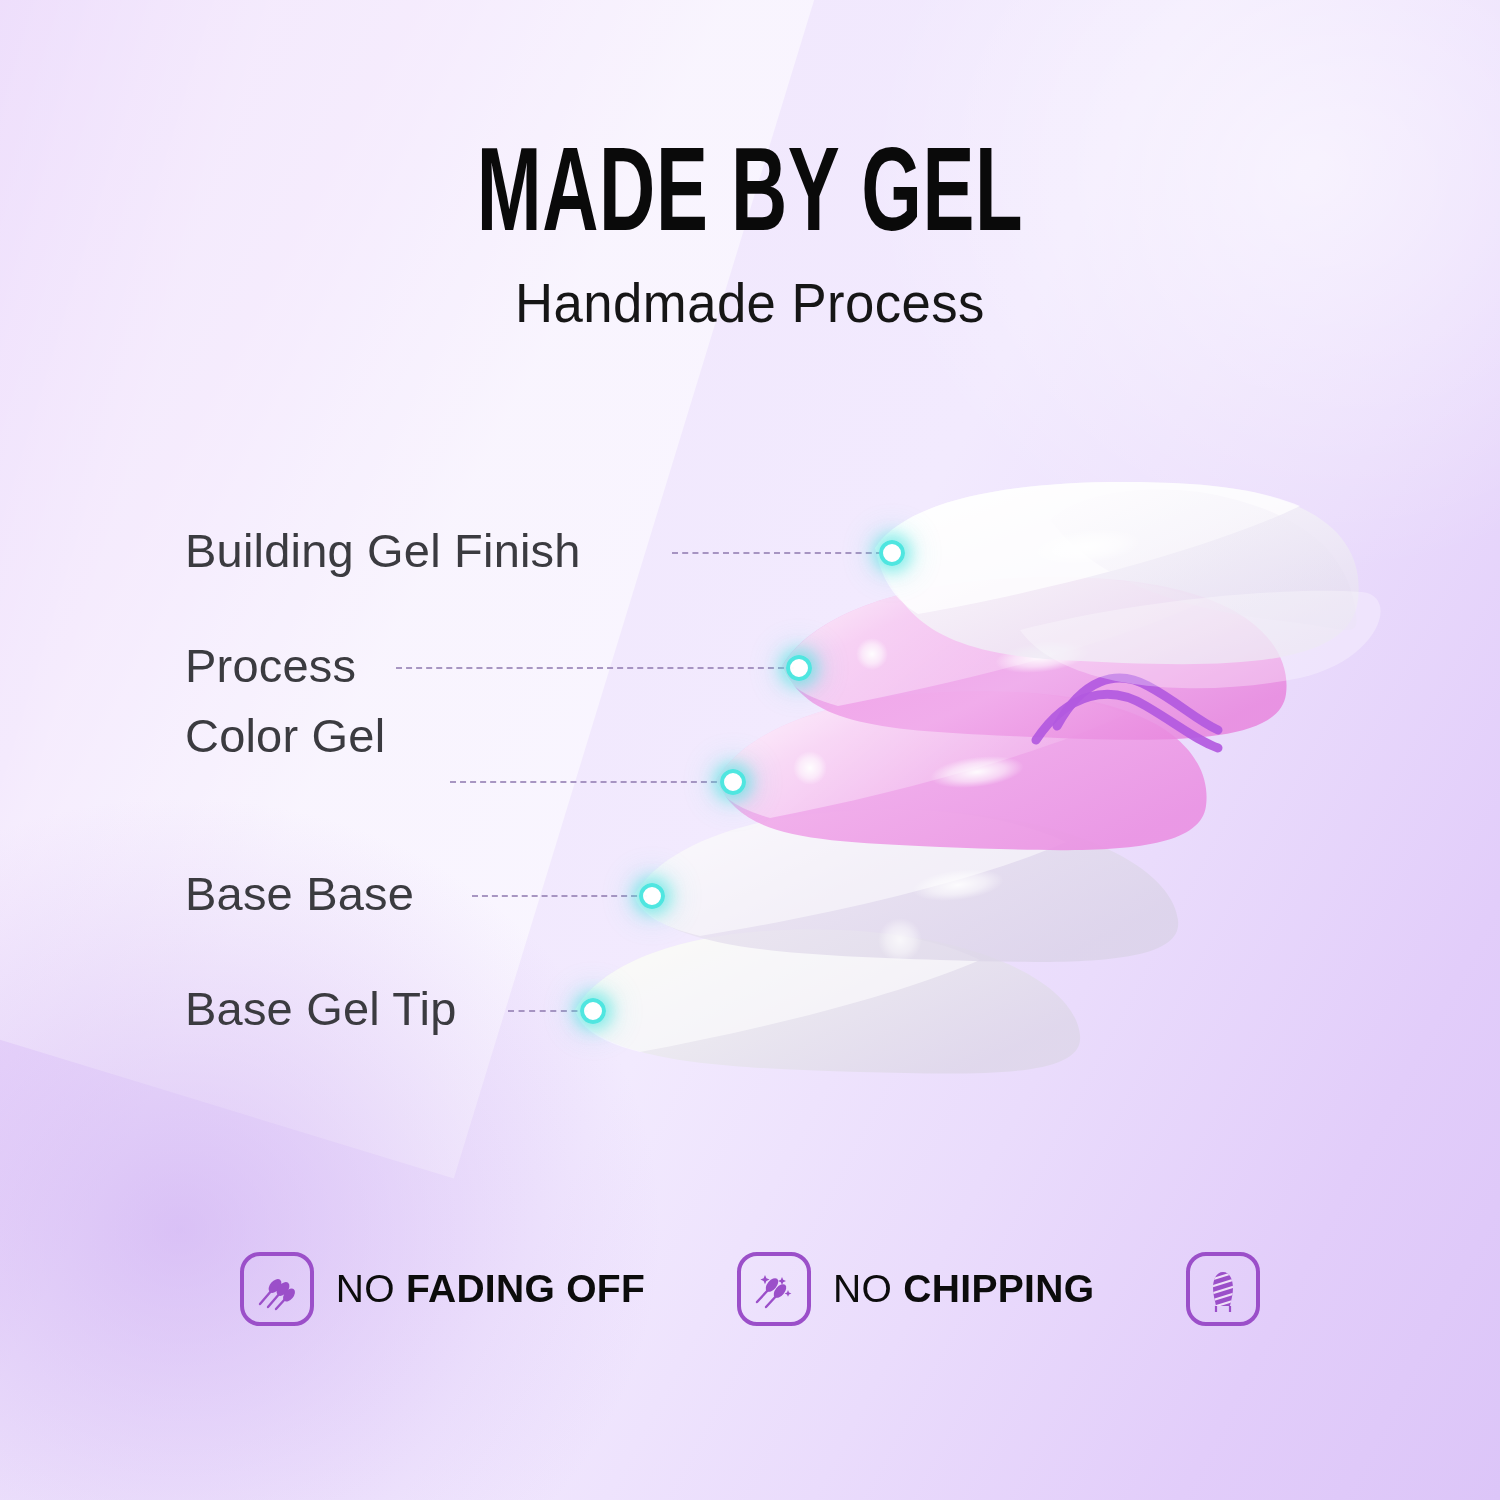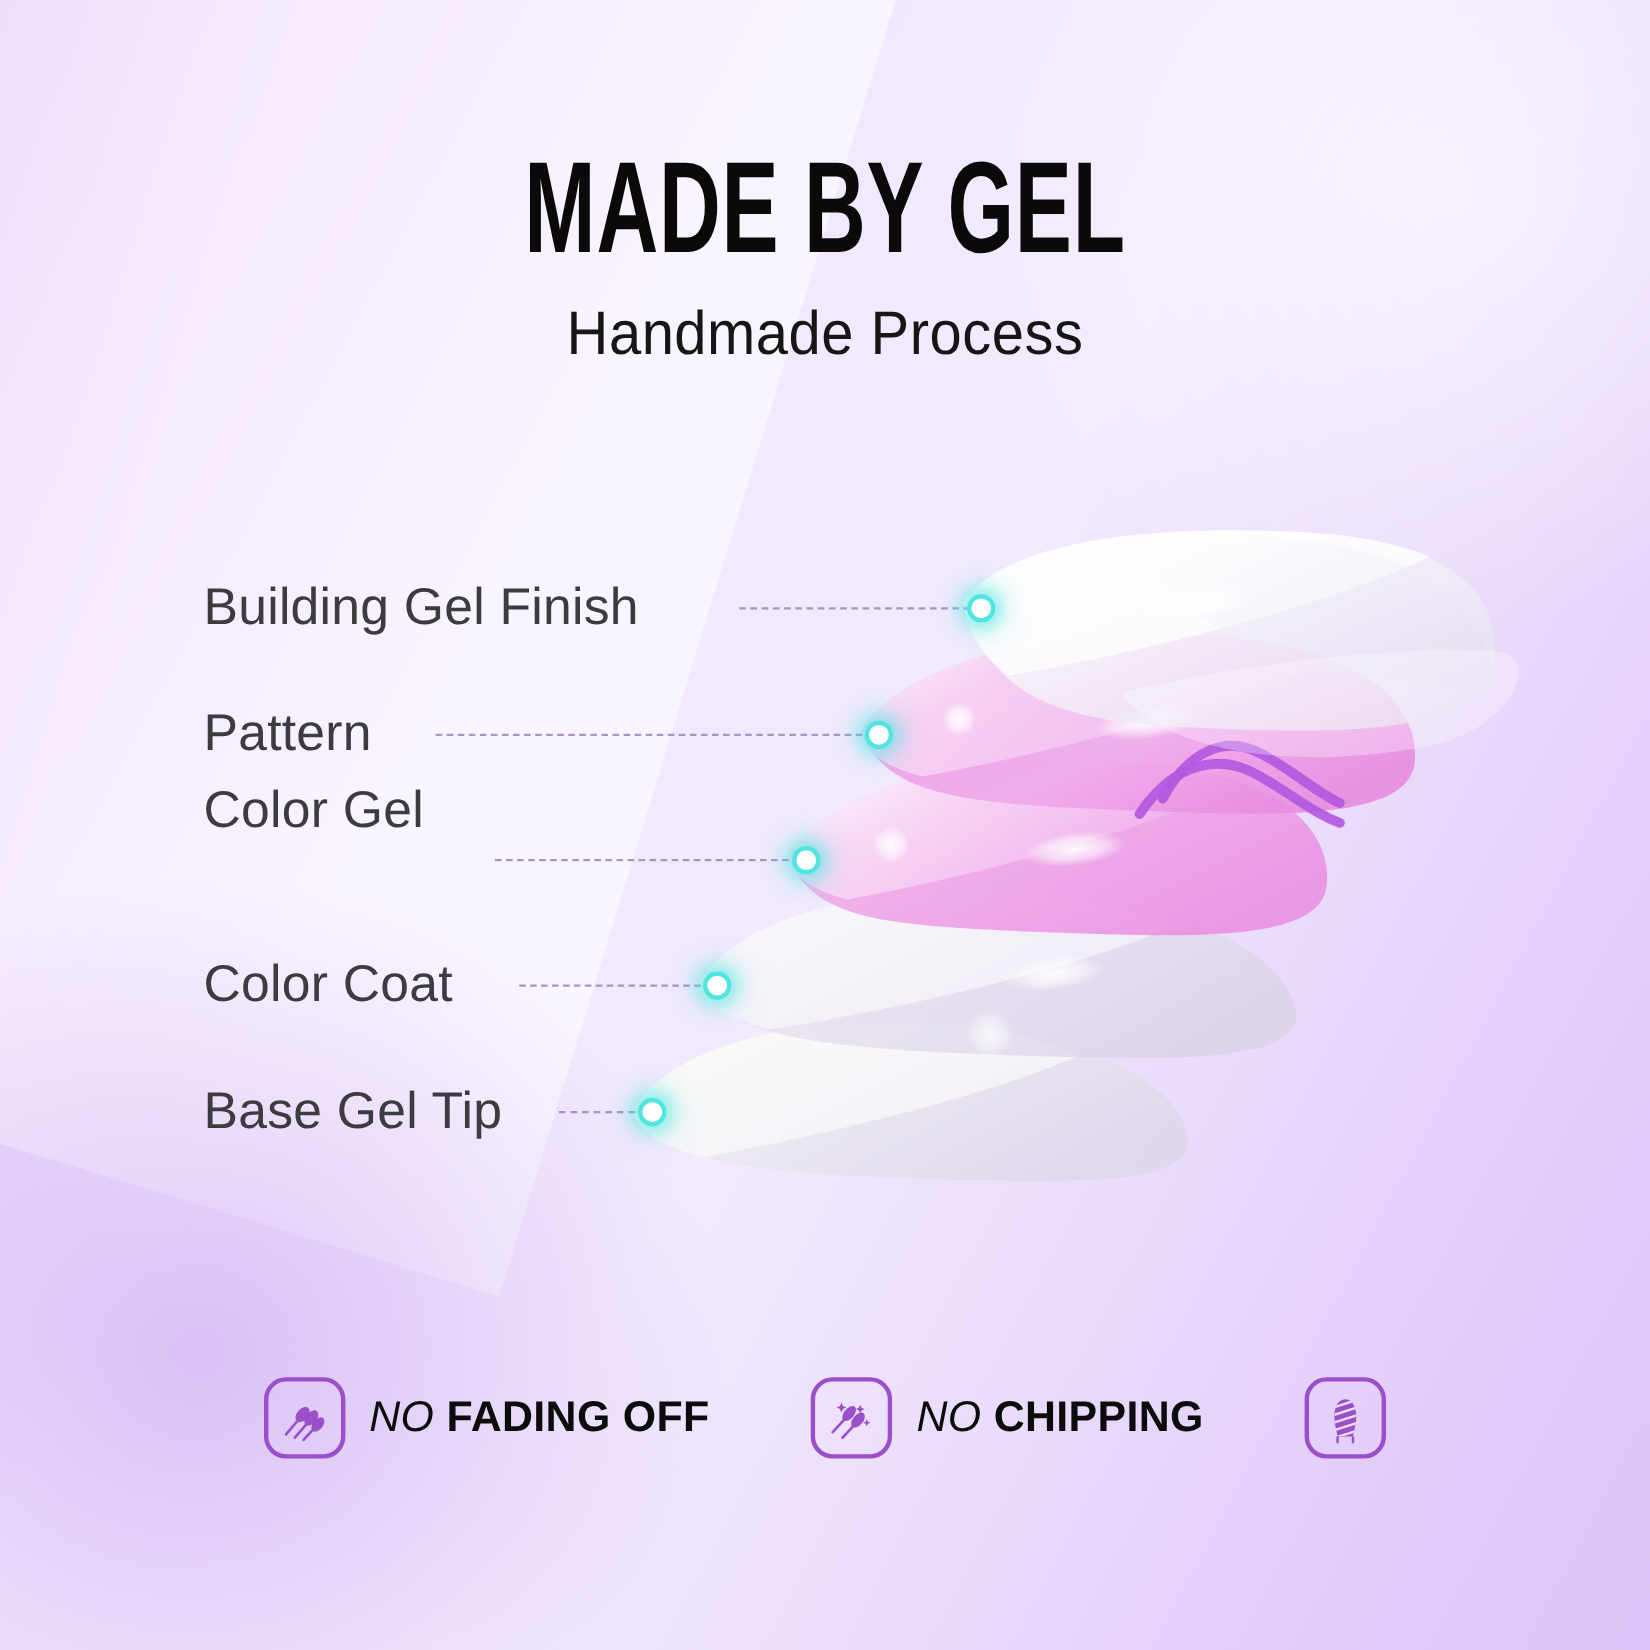--- a/index.html
+++ b/index.html
@@ -101,21 +101,21 @@
   }
   .feature{display:flex;align-items:center;gap:22px;}
   .fic{
     width:74px;height:74px;border-radius:20px;
     border:4px solid #9b4fc9;
     display:flex;align-items:center;justify-content:center;
     box-sizing:border-box;
     flex:none;
   }
   .ftext{font-size:39px;color:#0c0c0c;white-space:nowrap;letter-spacing:0.3px;}
-  .ftext .lite{font-weight:400;font-style:italic;}
+  .ftext .lite{font-weight:400;}
   .ftext .bold{font-weight:700;}
 </style>
 </head>
 <body>
 
 <div id="poster">
 
   <div class="band"></div>
   <div class="glow-lb"></div>
   <div class="glow-rt"></div>
@@ -226,29 +226,29 @@
                C 1190 700, 1060 688, 1020 630 Z" fill="#ffffff" opacity="0.30"></path>
     </g>
   </svg>
 
   <div class="labels">
 
     <div class="lyr-label" style="left:185px;top:523px;">Building Gel Finish</div>
     <div class="dash" style="left:672px;top:552px;width:210px;"></div>
     <div class="dot" style="left:879px;top:540px;"></div>
 
-    <div class="lyr-label" style="left:185px;top:638px;">Pattern</div>
+    <div class="lyr-label" style="left:185px;top:638px;">Process</div>
     <div class="dash" style="left:396px;top:667px;width:398px;"></div>
     <div class="dot" style="left:786px;top:655px;"></div>
 
     <div class="lyr-label" style="left:185px;top:708px;">Color Gel</div>
     <div class="dash" style="left:450px;top:781px;width:277px;"></div>
     <div class="dot" style="left:720px;top:769px;"></div>
 
-    <div class="lyr-label" style="left:185px;top:866px;">Color Coat</div>
+    <div class="lyr-label" style="left:185px;top:866px;">Base Base</div>
     <div class="dash" style="left:472px;top:895px;width:175px;"></div>
     <div class="dot" style="left:639px;top:883px;"></div>
 
     <div class="lyr-label" style="left:185px;top:981px;">Base Gel Tip</div>
     <div class="dash" style="left:508px;top:1010px;width:80px;"></div>
     <div class="dot" style="left:580px;top:998px;"></div>
   </div>
 
   <div class="features">
 

